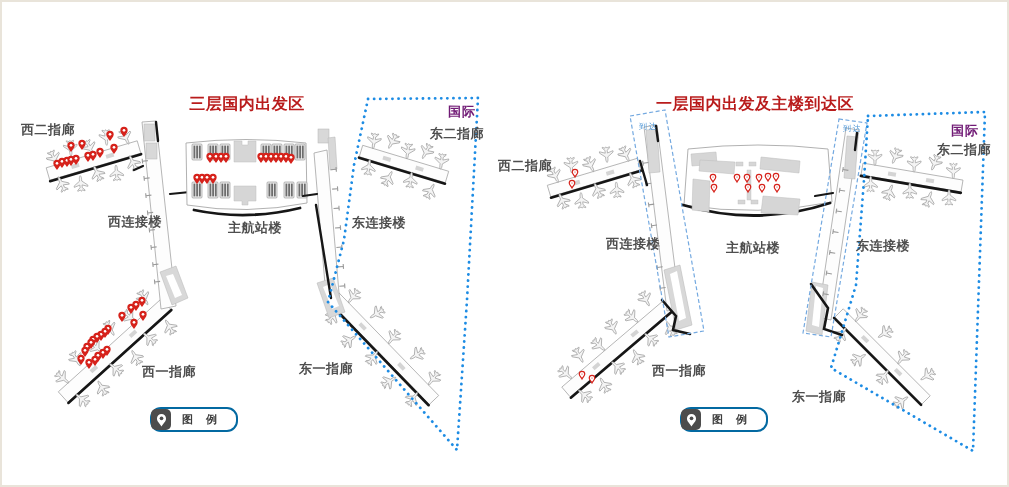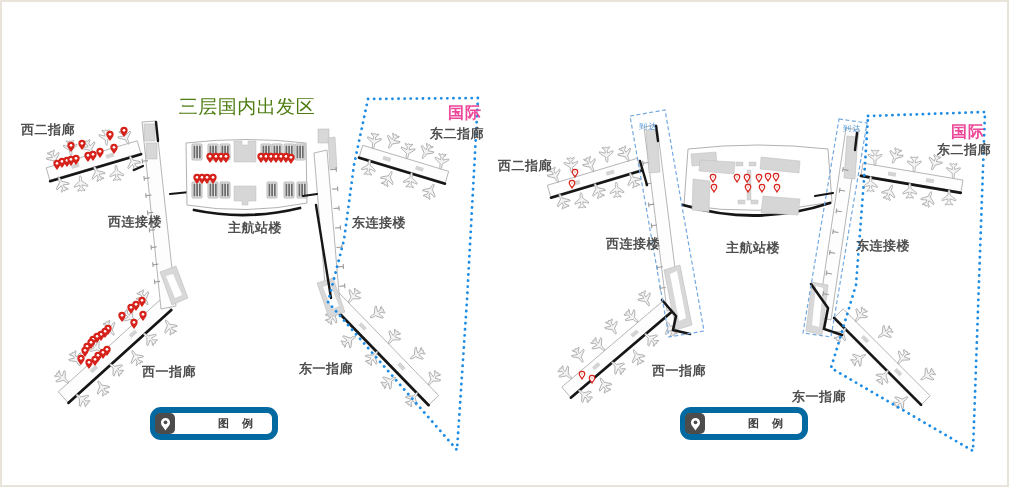--- a/index.html
+++ b/index.html
@@ -1,23 +1,23 @@
 <!DOCTYPE html>
 <html><head>
 <meta charset="utf-8">
 <style>
   html,body{margin:0;padding:0;background:#fff;font-family:"Liberation Sans","DejaVu Sans",sans-serif;}
   .frame{position:relative;width:1009px;height:487px;background:#ffffff;overflow:hidden;}
   .frame-border{position:absolute;inset:0;border:2px solid #e9e4da;pointer-events:none;z-index:50;}
   svg.geom{position:absolute;left:0;top:0;z-index:1;}
-  .map-title{position:absolute;transform:translateX(-50%);font-size:19px;font-weight:400;color:#4d7c0f;white-space:nowrap;z-index:10;letter-spacing:0.5px;}
+  .map-title{position:absolute;transform:translateX(-50%);font-size:16px;font-weight:700;color:#b91c1c;white-space:nowrap;z-index:10;letter-spacing:0.5px;}
   .map-label{position:absolute;font-size:13px;font-weight:700;color:#4e4e4e;white-space:nowrap;z-index:10;letter-spacing:0.5px;}
-  .intl-label{position:absolute;font-size:16px;font-weight:700;color:#ec4899;white-space:nowrap;z-index:10;letter-spacing:1px;}
+  .intl-label{position:absolute;font-size:13px;font-weight:700;color:#701a75;white-space:nowrap;z-index:10;letter-spacing:1px;}
   .arrive-label{position:absolute;font-size:8px;font-weight:400;color:#4f97d7;white-space:nowrap;z-index:10;letter-spacing:1.5px;}
-  .legend{position:absolute;display:flex;align-items:center;height:21px;border:6px solid #0369a1;border-radius:11px;background:#fff;padding-right:14px;z-index:10;gap:32px;}
+  .legend{position:absolute;display:flex;align-items:center;height:21px;border:2px solid #0369a1;border-radius:11px;background:#fff;padding-right:14px;z-index:10;}
   .legend-badge{display:flex;align-items:center;justify-content:center;width:20px;height:21px;margin-left:-1px;background:#4c4c4c;border-radius:5px;}
   .legend-text{font-size:11px;font-weight:700;color:#3c3c3c;letter-spacing:5px;margin-left:11px;white-space:nowrap;}
 </style>
 </head>
 <body>
 
 <div class="frame" id="frame">
   <svg class="geom" width="1009" height="487" viewBox="0 0 1009 487">
     <defs>
       <g id="plane">
@@ -373,20 +373,21 @@
         <use href="#pin-sm" transform="translate(714,192) scale(0.6)"></use>
         <use href="#pin-sm" transform="translate(748,192) scale(0.6)"></use>
         <use href="#pin-sm" transform="translate(762,192) scale(0.6)"></use>
         <use href="#pin-sm" transform="translate(777,192) scale(0.6)"></use>
         <use href="#pin-sm" transform="translate(582,379) scale(0.6)"></use>
         <use href="#pin-sm" transform="translate(592,383) scale(0.6)"></use>
       </g>
   </svg>
 
   <div class="map-title" id="title-0" style="left: 247px; top: 94px;">三层国内出发区</div>
+  <div class="map-title" id="title-1" style="left: 755px; top: 94px;">一层国内出发及主楼到达区</div>
 
   <div class="legend" id="legend-0" style="left: 150px; top: 407px;">
     <span class="legend-badge">
       <svg width="11" height="14" viewBox="-5.5 -13.8 11 14.2">
         <path d="M0,0 C-1.6,-3 -4.6,-5 -4.6,-8.2 A4.6,4.6 0 1 1 4.6,-8.2 C4.6,-5 1.6,-3 0,0 Z" fill="#ffffff"></path>
         <circle cx="0" cy="-8.4" r="1.9" fill="#4c4c4c"></circle>
       </svg>
     </span>
     <span class="legend-text">图 例</span>
   </div>

